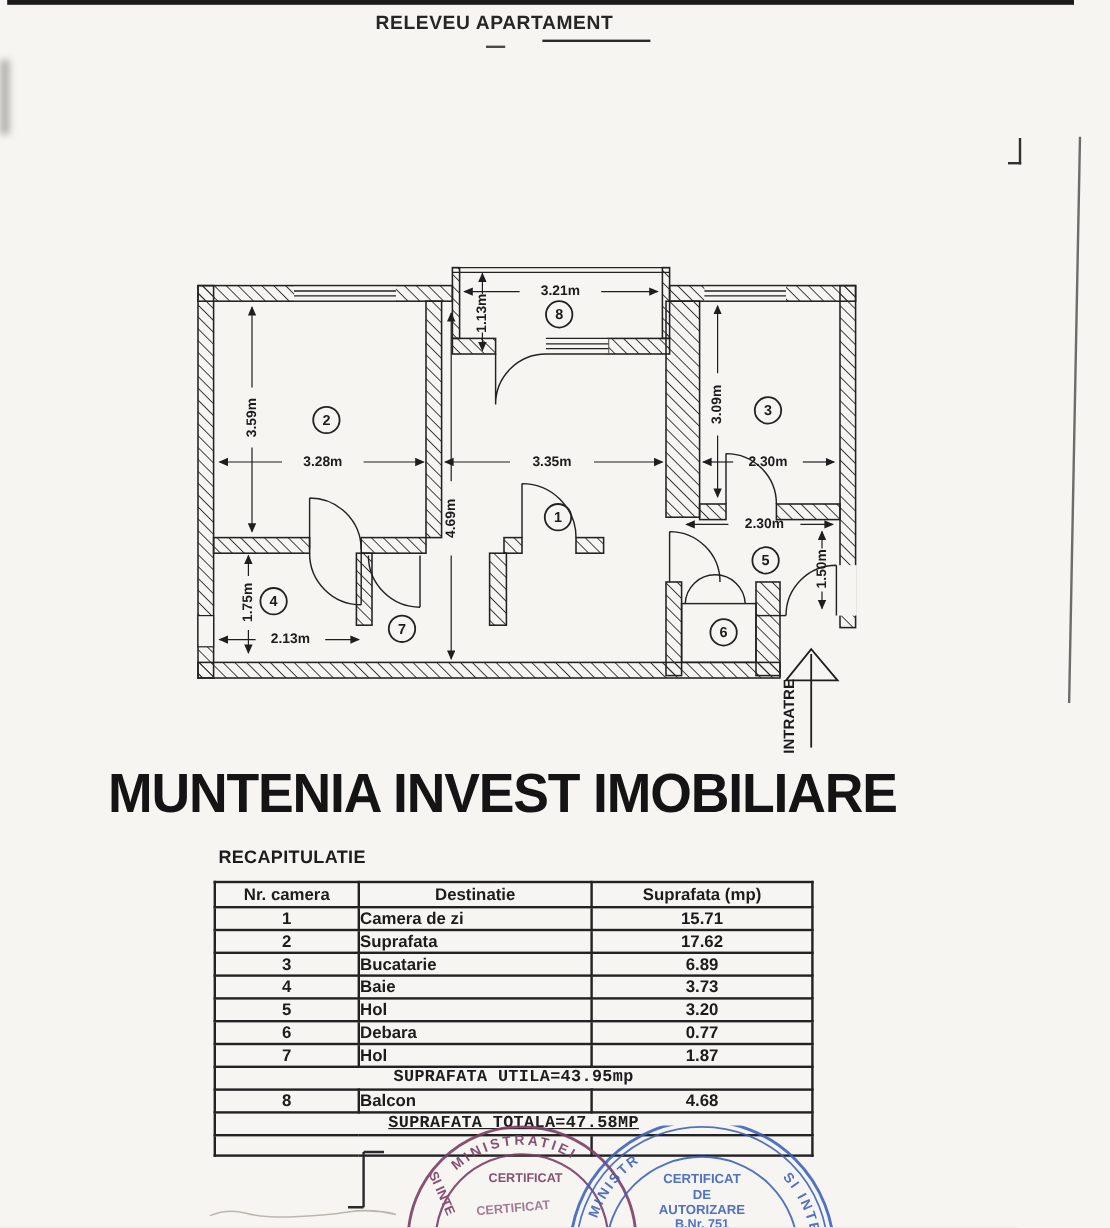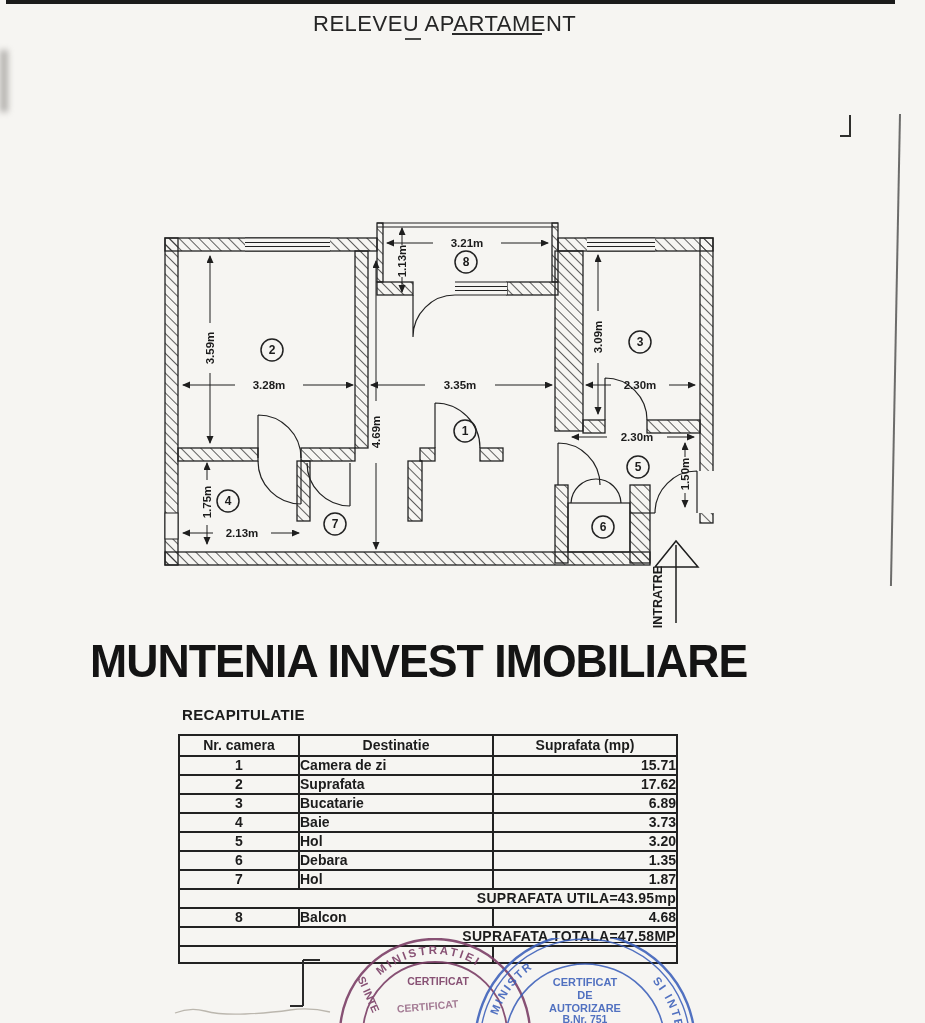--- a/index.html
+++ b/index.html
@@ -2,37 +2,37 @@
 <html><head>
 <meta charset="utf-8">
 <style>
   html,body{margin:0;padding:0;}
   body{width:925px;height:1023px;background:#dddcda;font-family:"Liberation Sans",sans-serif;}
   .page{position:relative;width:925px;height:1023px;overflow:hidden;color:#1f1f1f;
         background:linear-gradient(90deg,#edecé9 0,#f6f5f2 2%,#f7f6f3 96%,#f0efec 100%),#f6f5f2;}
   .page{background:#f6f5f2;}
   .top-rule{position:absolute;left:6px;top:0;width:889px;height:4px;background:#1b1b1b;}
   .smudge{position:absolute;left:0;top:50px;width:8px;height:62px;background:#7d7a76;filter:blur(3px);opacity:.55;}
-  .doc-title{position:absolute;left:313px;top:11px;font-size:22px;font-weight:normal;letter-spacing:.5px;color:#262626;white-space:nowrap;}
+  .doc-title{position:absolute;left:313px;top:11px;font-size:16px;font-weight:bold;letter-spacing:.5px;color:#262626;white-space:nowrap;}
   .title-underline{position:absolute;left:452px;top:33px;width:90px;height:2px;background:#2a2a2a;}
   .title-dash{position:absolute;left:405px;top:38px;width:16px;height:2px;background:#4a4a48;}
   .crop-mark{position:absolute;left:840px;top:115px;width:9px;height:20px;border-right:2.5px solid #2f2f2d;border-bottom:2.5px solid #2f2f2d;}
   .fold-line{position:absolute;left:899px;top:114px;width:2px;height:472px;background:#4a4a48;opacity:.8;transform:rotate(1.1deg);transform-origin:top center;}
   .floorplan{position:absolute;left:155px;top:215px;width:580px;height:420px;}
   .company{position:absolute;left:90px;top:634px;font-size:46px;font-weight:bold;letter-spacing:-1px;white-space:nowrap;color:#141414;transform:scaleX(.97);transform-origin:left center;}
   .recap-title{position:absolute;left:182px;top:706px;font-size:15px;font-weight:bold;letter-spacing:.3px;color:#1c1c1c;}
   table.recap{position:absolute;left:178px;top:734px;width:498px;border-collapse:collapse;table-layout:fixed;
               font-size:14px;font-weight:bold;color:#1c1c1c;}
   table.recap td,table.recap th{border:2px solid #222;padding:0 0;line-height:17px;overflow:hidden;}
   table.recap th{height:19px;text-align:center;font-size:14px;}
   table.recap td{height:15px;}
   td.c{text-align:center;}
   td.dest{text-align:left;padding-left:40px;}
-  td.mp{text-align:right;padding-right:28px;}
-  td.span-l{text-align:right;padding-left:6px;letter-spacing:.3px;}
+  td.mp{text-align:center;padding-right:28px;}
+  td.span-l{text-align:center;padding-left:6px;letter-spacing:.3px;font-family:Liberation Mono, monospace;}
   td.exec{text-align:center;}
   td.data{text-align:center;padding-right:66px;}
   td.tall{height:54px;}
   .underl{text-decoration:underline;}
   .stamps{position:absolute;left:150px;top:938px;width:600px;height:85px;}
 </style>
 </head>
 <body>
 
 <div class="page">
@@ -246,21 +246,21 @@
       <td class="mp">3.73</td>
     </tr>
     <tr>
       <td class="c">5</td>
       <td class="dest">Hol</td>
       <td class="mp">3.20</td>
     </tr>
     <tr>
       <td class="c">6</td>
       <td class="dest">Debara</td>
-      <td class="mp">1.35</td>
+      <td class="mp">0.77</td>
     </tr>
     <tr>
       <td class="c">7</td>
       <td class="dest">Hol</td>
       <td class="mp">1.87</td>
     </tr>
     <tr>
       <td class="span-l" colspan="3">SUPRAFATA UTILA=43.95mp</td>
     </tr>
     <tr>

